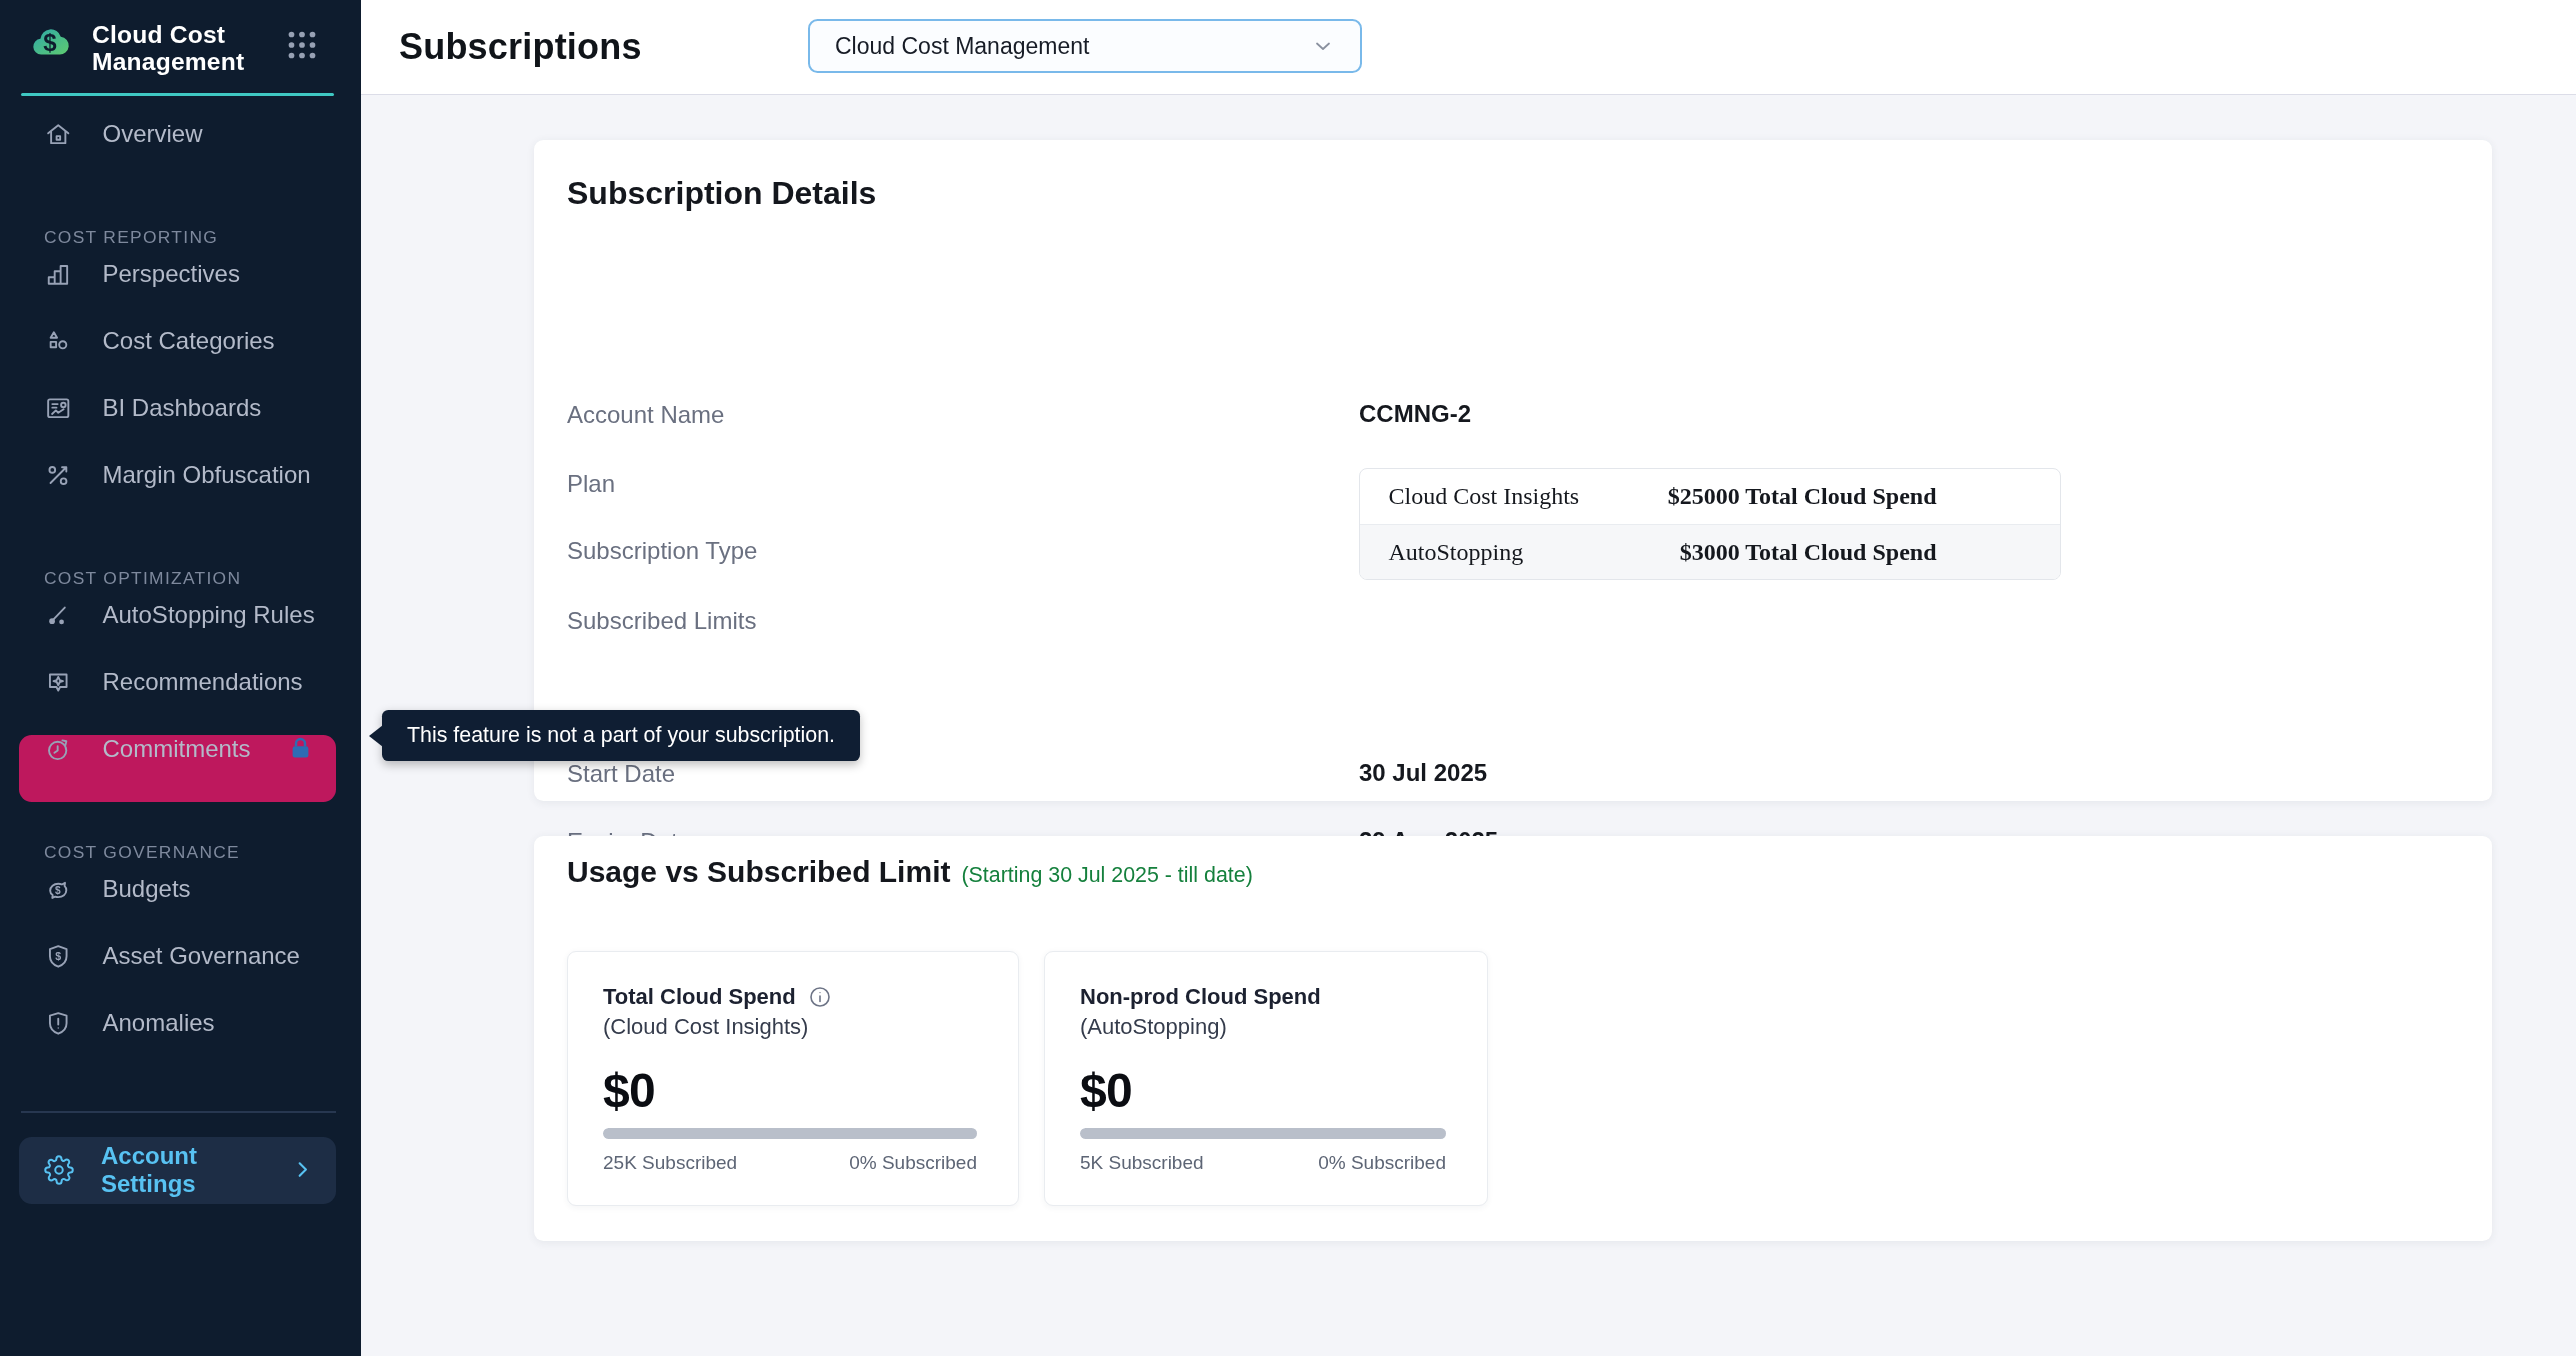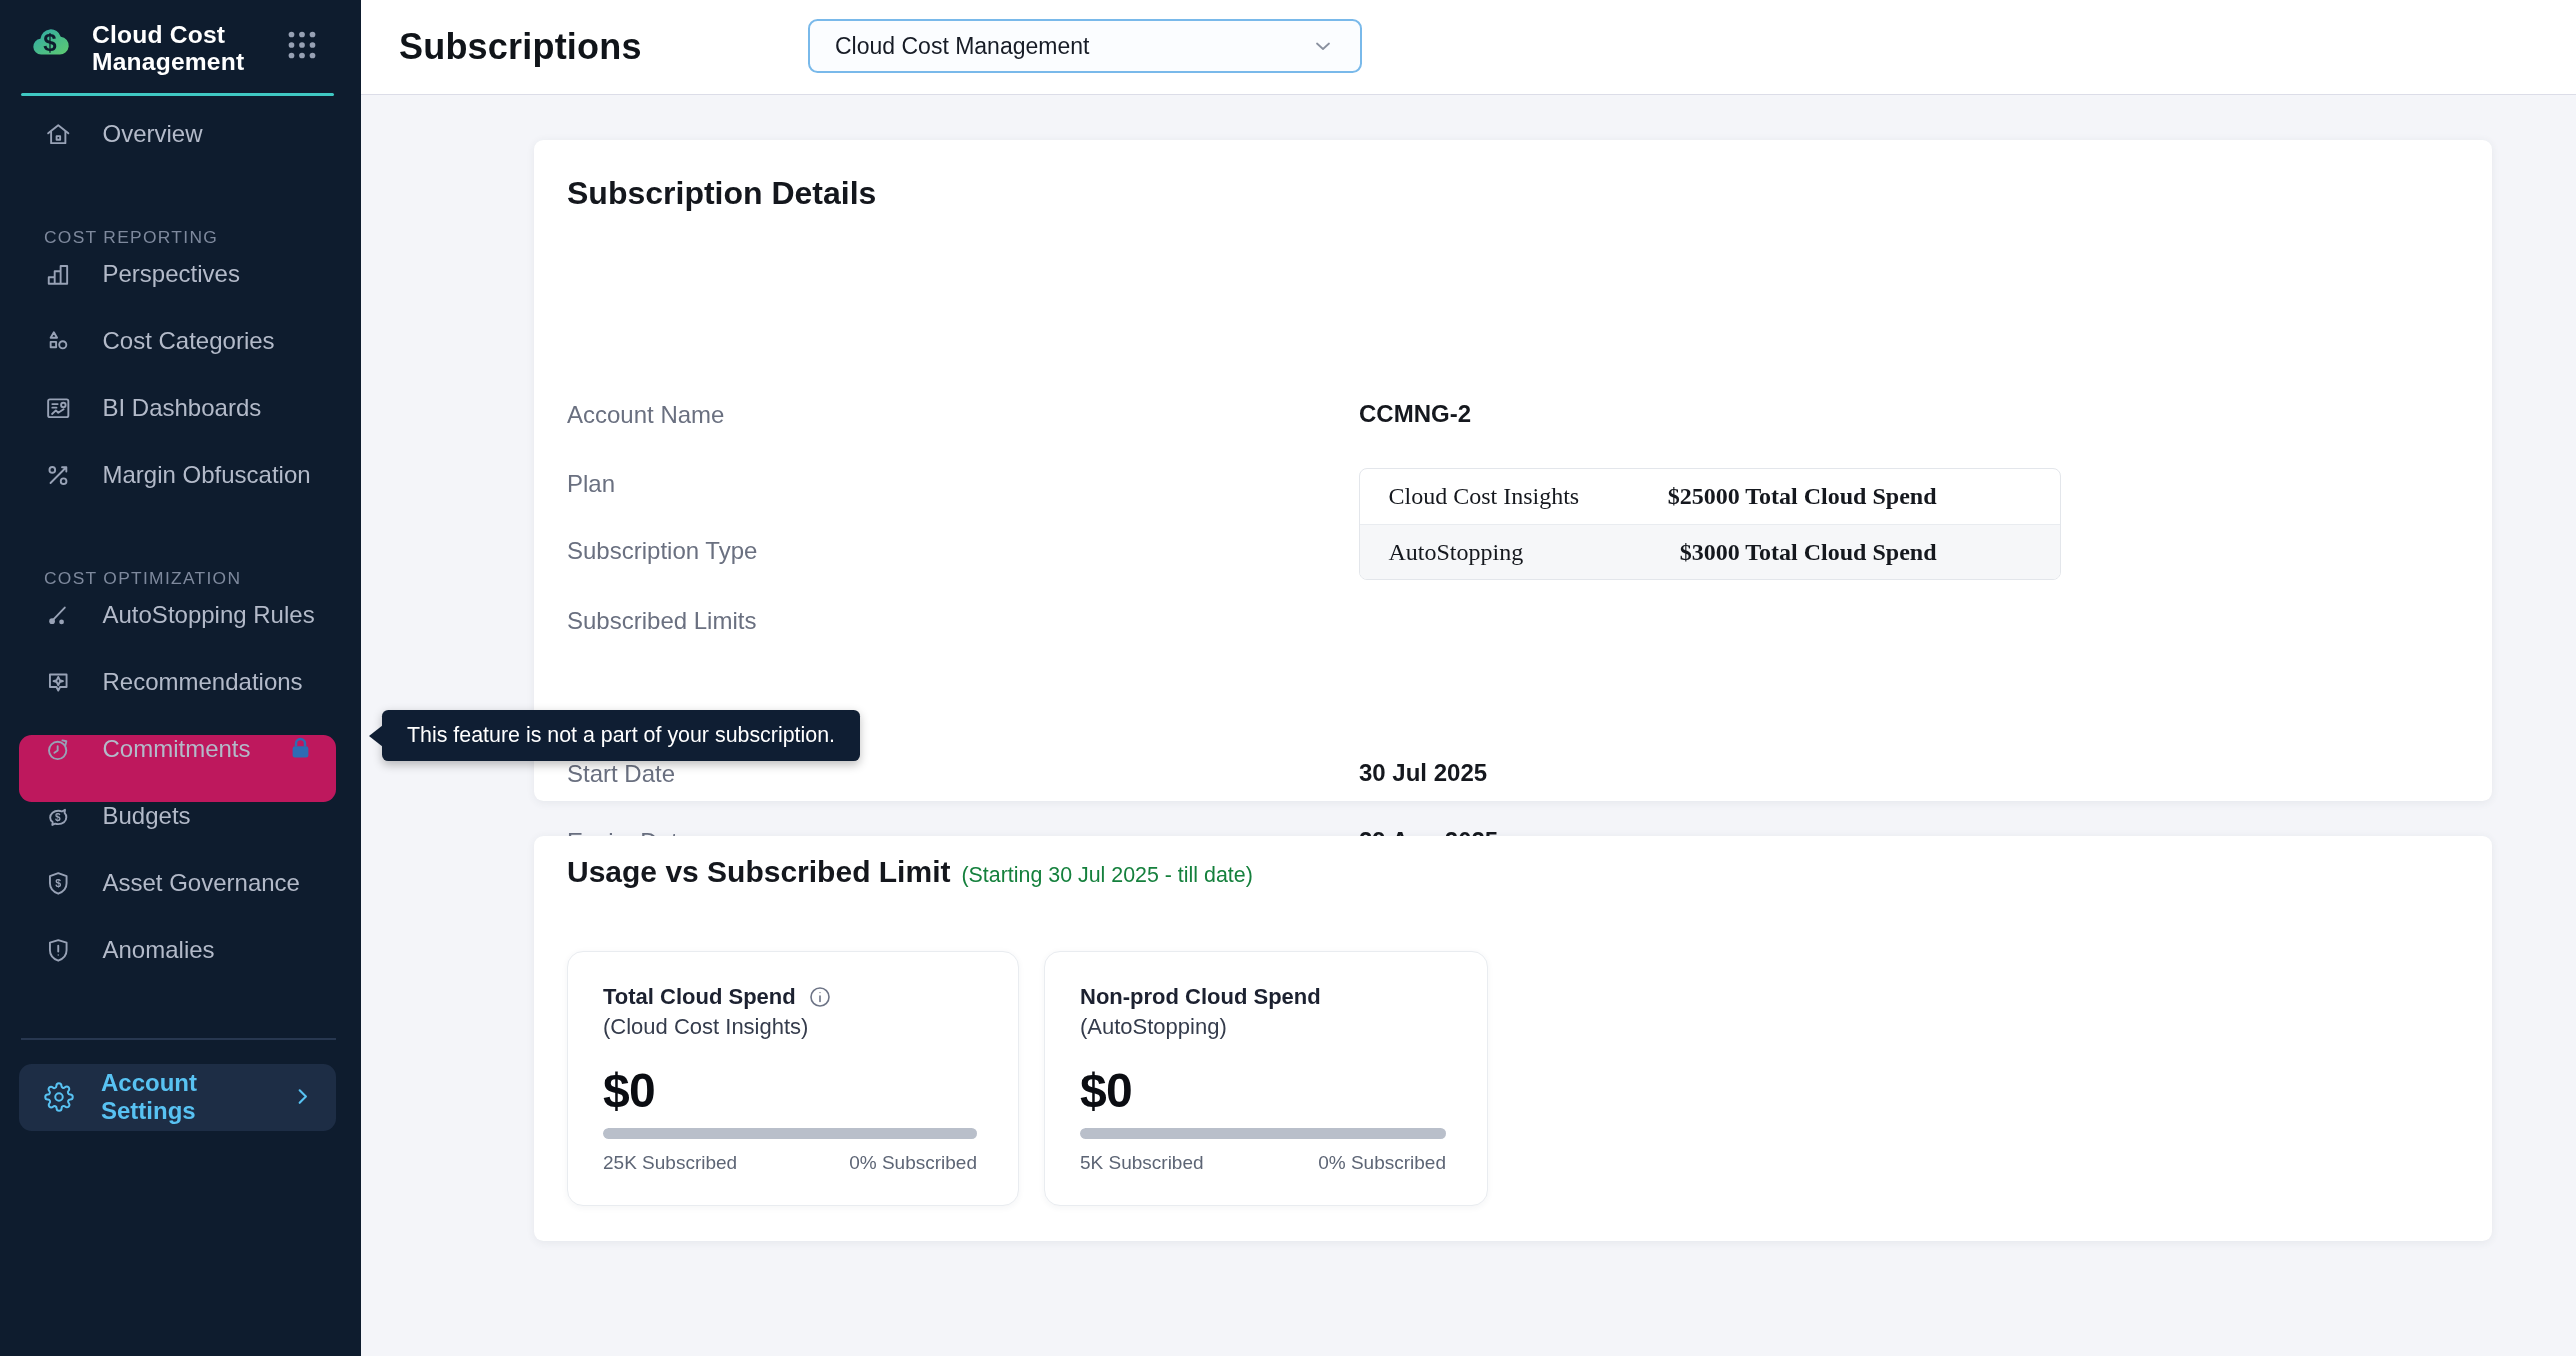--- a/index.html
+++ b/index.html
@@ -103,21 +103,21 @@
   }
 
   
   .card-usage { top: 739px; height: 405px; }
   .usage-title-row { position: absolute; left: 33px; top: 19px; display: flex; align-items: baseline; }
   .usage-title { font-size: 30px; font-weight: bold; color: #14171d; }
   .usage-subtitle { font-size: 21.4px; color: #15803d; margin-left: 11px; }
 
   .mini-card {
     position: absolute; top: 115px; height: 255px; background: #fff;
-    border: 1.6px solid #e9ecf0; border-radius: 16px; box-shadow: 0 1.6px 6.3px rgba(40,50,70,.05);
+    border: 1.6px solid #e9ecf0; border-radius: 9px; box-shadow: 0 1.6px 6.3px rgba(40,50,70,.05);
   }
   .mini-card.first { left: 33px; width: 452px; }
   .mini-card.second { left: 510px; width: 444px; }
   .mini-title { position: absolute; left: 35px; top: 32px; font-size: 22px; font-weight: bold; color: #1c2130; display: flex; align-items: center; }
   .mini-title .info-icon { width: 24px; height: 24px; margin-left: 12.7px; }
   .mini-subtitle { position: absolute; left: 35px; top: 62px; font-size: 22px; color: #353c4c; }
   .mini-value { position: absolute; left: 35px; top: 111px; font-size: 48px; font-weight: 800; color: #0b0d12; letter-spacing: -0.8px; }
   .mini-bar { position: absolute; left: 35px; right: 41px; top: 176px; height: 11px; background: #ebedf2; border-radius: 5.5px; overflow: hidden; }
   .mini-bar .fill { height: 100%; min-width: 7.1px; background: #b9bfca; border-radius: 5.5px 0 0 5.5px; }
   .mini-foot-left { position: absolute; left: 35px; top: 200px; font-size: 19px; color: #5d6575; }
@@ -244,20 +244,21 @@
       </span>
       <span>Commitments</span>
       <span class="lock">
         <svg viewBox="0 0 24 24">
             <rect x="5" y="10" width="14" height="10" rx="2" fill="#2d6cb4"></rect>
             <path d="M8 10 V7.6 a4 4 0 0 1 8 0 V10" fill="none" stroke="#2d6cb4" stroke-width="2.2"></path>
           </svg>
       </span>
     </div>
 
+    <div class="nav-section">COST GOVERNANCE</div>
 
     <div class="nav-item">
       <span class="nicon">
         <svg class="stroke" viewBox="0 0 24 24" style="font-size:30px">
             <path d="M5.2 13.2 c0 -3.4 3 -5.8 6.8 -5.8 c1.1 0 2.2 .2 3.1 .6 l2.6 -1.4 l-.4 2.6 c.9 .9 1.5 2.2 1.5 3.6 c0 3.4 -3 5.8 -6.8 5.8 c-.9 0 -1.8 -.1 -2.6 -.4 l-2.4 1.1 l.3 -2.4 c-1.3 -.9 -2.1 -2.2 -2.1 -3.7 z"></path>
             <text x="11.6" y="16" font-size="8.5" text-anchor="middle" fill="#98a2b6" stroke="none" font-family="Liberation Sans, sans-serif" font-weight="bold">$</text>
           </svg>
       </span>
       <span>Budgets</span>
     </div>

